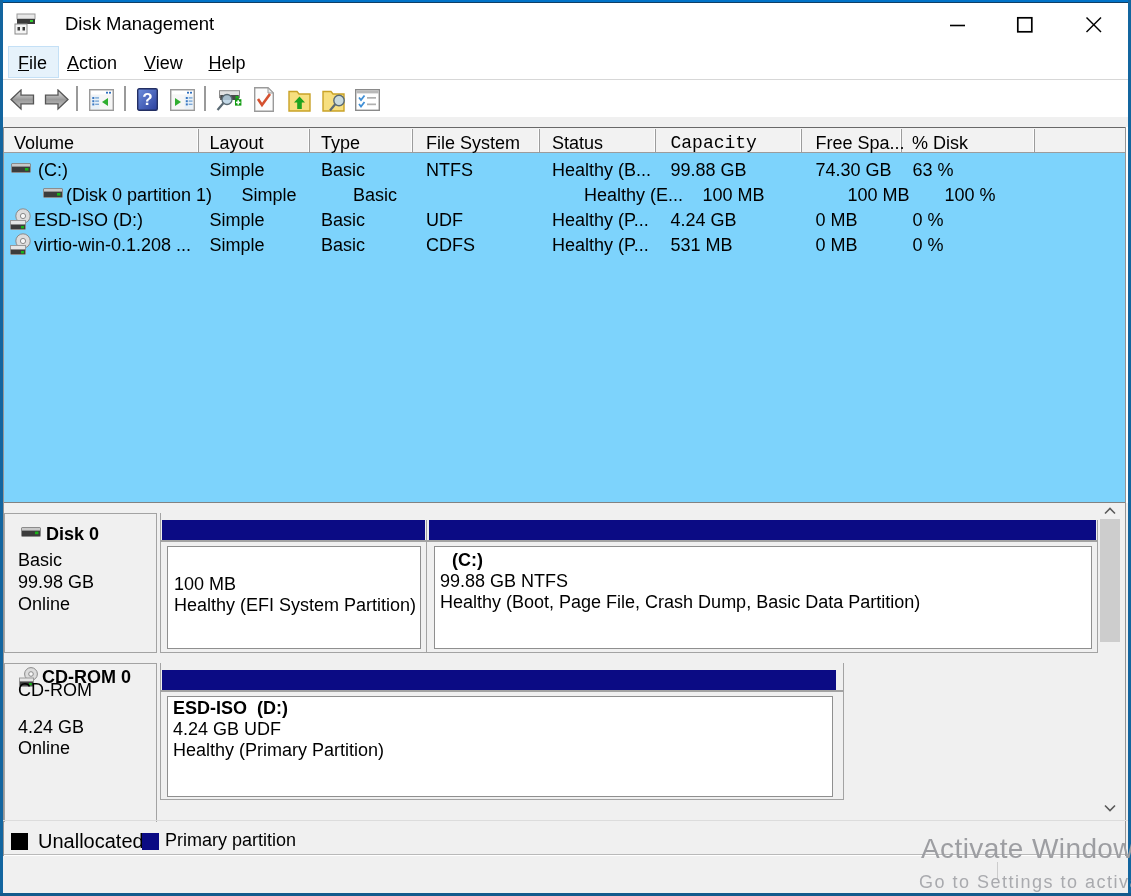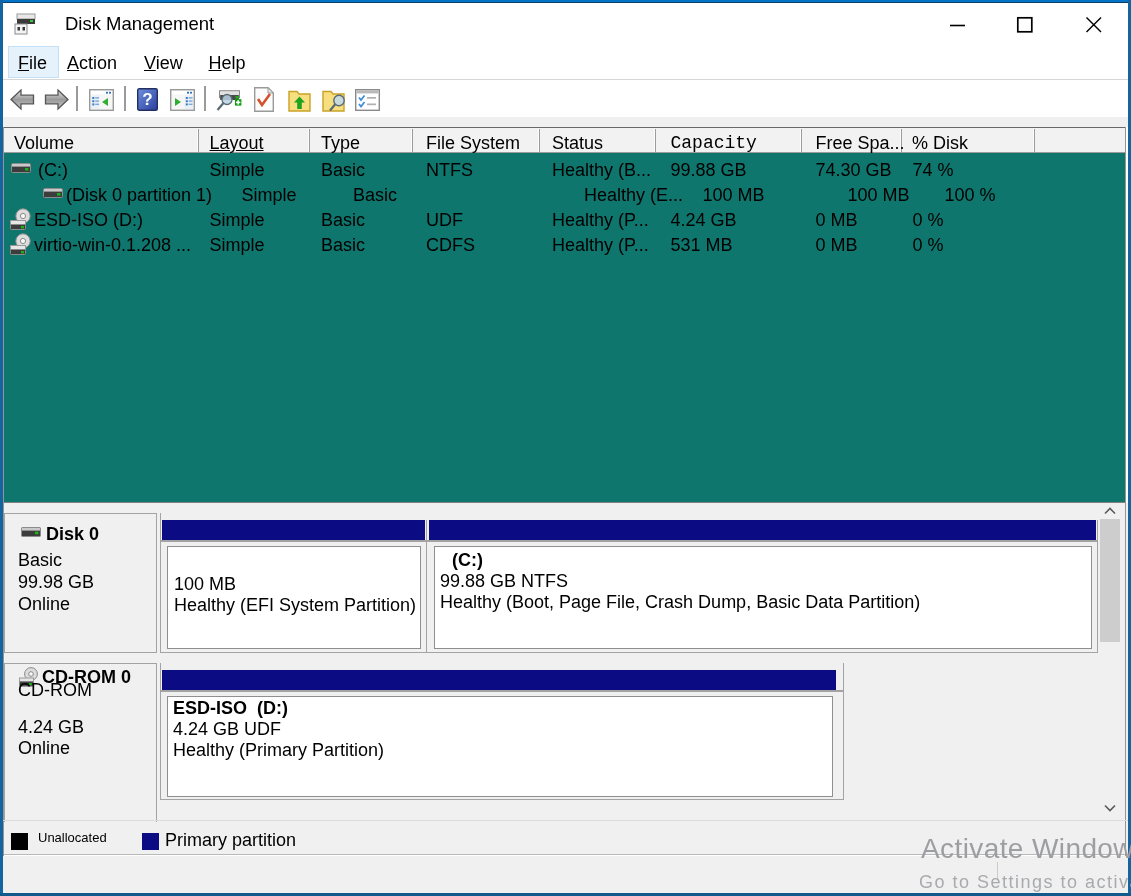--- a/index.html
+++ b/index.html
@@ -22,21 +22,21 @@
 
 #title { left:45px; top:13px; font-size:18.5px;margin-left:20px; }
 
 #menubar { left:3px; top:45px; width:1125px; height:35px; background:#fff; border-bottom:1px solid #d7d7d7; }
 .menuitem { position:absolute; top:8px; font-size:18px; }
 #mi-file { left:5px; top:1px; width:51px; height:32px; background:#e6f2fb; border:1px solid #c4e0f6; }
 
 #toolbar { left:3px; top:81px; width:1125px; height:36px; background:#fff; }
 #graystrip { left:3px; top:117px; width:1125px; height:10px; background:#f0f0f0; }
 
-#list { left:3px; top:127px; width:1123px; height:376px; background:#0f766e; border-top:1px solid #686868; border-left:1px solid #888c90; border-right:1px solid #888c90; border-bottom:1px solid #828282; }
+#list { left:3px; top:127px; width:1123px; height:376px; background:#7dd3fc; border-top:1px solid #686868; border-left:1px solid #888c90; border-right:1px solid #888c90; border-bottom:1px solid #828282; }
 
 #lvheader { left:0px; top:0px; width:1122px; height:25px; background:#f2f2f2; border-bottom:1px solid #9c9c9c; }
 .hsep { position:absolute; top:1px; width:1px; height:23px; background:#9c9c9c; }
 .hsepw { position:absolute; top:1px; width:1px; height:23px; background:#fdfdfd; }
 .hcell { position:absolute; top:5px; font-size:18px; }
 .lvrow { position:absolute; height:25px; font-size:18px; }
 .lvcell { position:absolute; top:3px; white-space:nowrap; }
 
 #pane { left:3px; top:503px; width:1125px; height:319px; background:#f0f0f0; }
 .diskbox { position:absolute; background:#f0f0f0; border:1px solid #a3a3a3; }
@@ -191,42 +191,42 @@
       <div class="hsep" style="left:535px;"></div>
     <div class="hsepw" style="left:650px;"></div>
       <div class="hsep" style="left:651px;"></div>
     <div class="hsepw" style="left:796px;"></div>
       <div class="hsep" style="left:797px;"></div>
     <div class="hsepw" style="left:896px;"></div>
       <div class="hsep" style="left:897px;"></div>
     <div class="hsepw" style="left:1029px;"></div>
       <div class="hsep" style="left:1030px;"></div>
     <div class="hcell" style="left:10px;">Volume</div>
-    <div class="hcell" style="left:205.5px;text-decoration:underline;">Layout</div>
+    <div class="hcell" style="left:205.5px;">Layout</div>
     <div class="hcell" style="left:317px;">Type</div>
     <div class="hcell" style="left:422px;">File System</div>
     <div class="hcell" style="left:548px;">Status</div>
     <div class="hcell" style="left:666.5px;font-family:Liberation Mono, monospace;">Capacity</div>
     <div class="hcell" style="left:811.5px;">Free Spa...</div>
     <div class="hcell" style="left:908px;">% Disk</div>
   </div>
   <div class="lvrow" style="left:0; top:29px; width:1122px;">
     <svg class="abs" style="left:7px; top:6px;" width="20" height="12" viewBox="0 0 20 12">
         <rect x="0.5" y="0.5" width="19" height="9" rx="1" fill="#3c3c3c" stroke="#8c8c8c"></rect>
         <rect x="1" y="1" width="18" height="2.6" fill="#c9c9c9"></rect>
         <rect x="14" y="5" width="3.4" height="2.6" fill="#17b317"></rect>
       </svg>
     <div class="lvcell" style="left:34px;">(C:)</div>
     <div class="lvcell" style="left:205.5px;">Simple</div>
     <div class="lvcell" style="left:317px;">Basic</div>
     <div class="lvcell" style="left:422px;">NTFS</div>
     <div class="lvcell" style="left:548px;">Healthy (B...</div>
     <div class="lvcell" style="left:666.5px;">99.88 GB</div>
     <div class="lvcell" style="left:811.5px;">74.30 GB</div>
-    <div class="lvcell" style="left:908.5px;">74 %</div>
+    <div class="lvcell" style="left:908.5px;">63 %</div>
   </div>
   <div class="lvrow" style="left:0; top:54px; width:1122px;margin-left:32px;">
     <svg class="abs" style="left:7px; top:6px;" width="20" height="12" viewBox="0 0 20 12">
         <rect x="0.5" y="0.5" width="19" height="9" rx="1" fill="#3c3c3c" stroke="#8c8c8c"></rect>
         <rect x="1" y="1" width="18" height="2.6" fill="#c9c9c9"></rect>
         <rect x="14" y="5" width="3.4" height="2.6" fill="#17b317"></rect>
       </svg>
     <div class="lvcell" style="left:30px;">(Disk 0 partition 1)</div>
     <div class="lvcell" style="left:205.5px;">Simple</div>
     <div class="lvcell" style="left:317px;">Basic</div>
@@ -321,21 +321,21 @@
   <svg class="abs" style="left:1100px; top:3px;" width="14" height="10" viewBox="0 0 14 10">
       <polyline points="2,7.5 7,2.5 12,7.5" fill="none" stroke="#5a5a5a" stroke-width="1.6"></polyline>
     </svg>
   <svg class="abs" style="left:1100px; top:300px;" width="14" height="10" viewBox="0 0 14 10">
       <polyline points="2,2.5 7,7.5 12,2.5" fill="none" stroke="#5a5a5a" stroke-width="1.6"></polyline>
     </svg>
 </div>
 
 <div class="abs" id="legend">
   <div class="abs" style="left:8px; top:11px; width:17px; height:17px; background:#000;"></div>
-  <div class="abs" style="left:35px; top:8px; font-size:13px;">Unallocated</div>
+  <div class="abs" style="left:35px; top:8px; font-size:20px;">Unallocated</div>
   <div class="abs" style="left:139px; top:11px; width:17px; height:17px; background:#0b0b84;"></div>
   <div class="abs" style="left:162px; top:8px; font-size:18px;">Primary partition</div>
 </div>
 <div class="abs" style="left:3px; top:127px; width:1.3px; height:766px; background:#959595;"></div>
 <div class="abs" style="left:1124.7px; top:127px; width:1.3px; height:766px; background:#959595;"></div>
 <div class="abs" style="left:3px; top:820px; width:1125px; height:1px; background:#dcdcdc;"></div>
 <div class="abs" id="statusbar">
   <div class="abs" style="left:994px; top:6px; width:1px; height:17px; background:#cccccc;"></div>
 </div>
 <div class="abs" id="wm1">Activate Windows</div>

